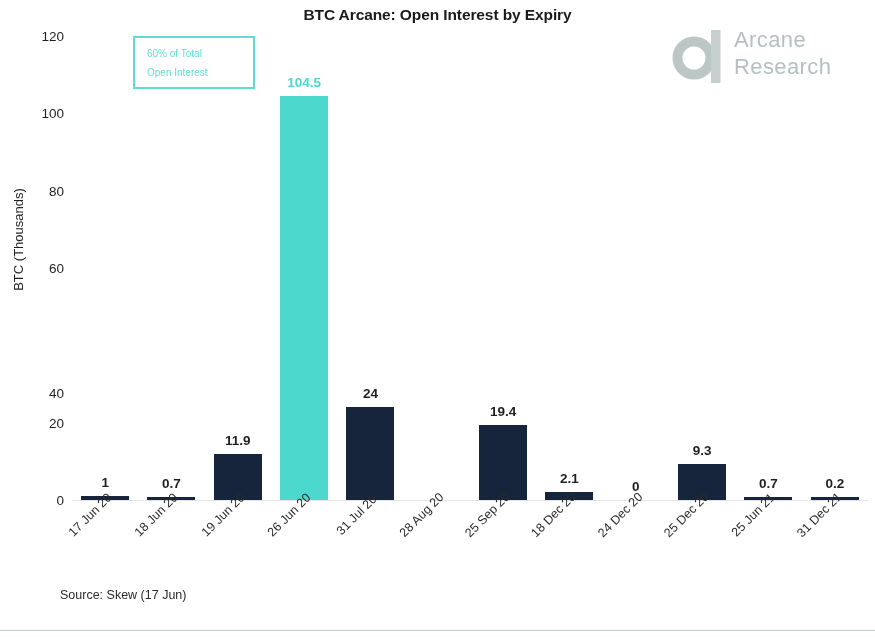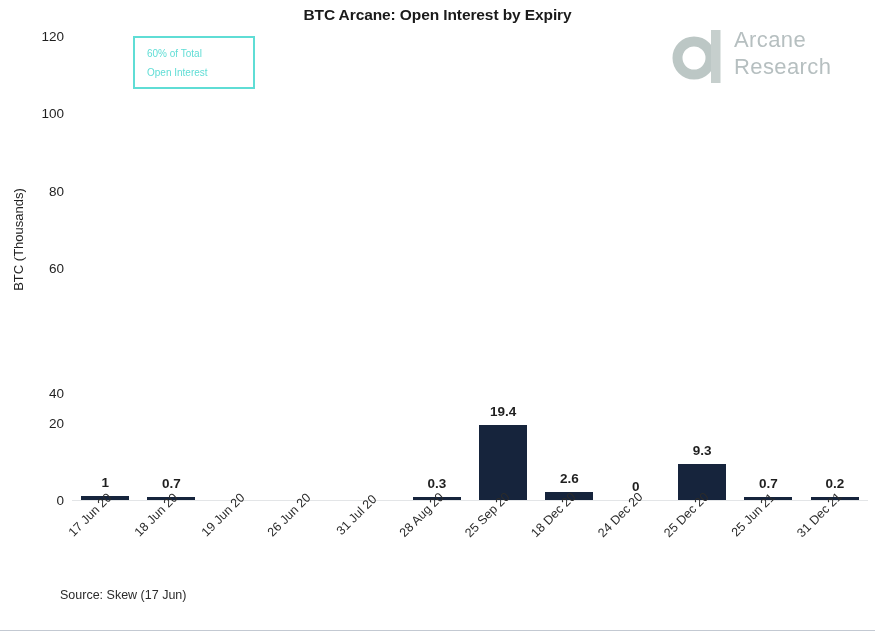--- a/index.html
+++ b/index.html
@@ -217,31 +217,39 @@
 
 <div id="plot">
     <div class="bar-slot" style="left: 0px; width: 66.3333px;">
       <div class="bar" style="height: 3.86667px;"></div>
       <div class="bar-label" style="bottom: 9.86667px;">1</div>
     </div>
     <div class="bar-slot" style="left: 66.3333px; width: 66.3333px;">
       <div class="bar" style="height: 3.5px;"></div>
       <div class="bar-label" style="bottom: 9.5px;">0.7</div>
     </div>
-    <div class="bar-slot" style="left: 331.667px; width: 66.3333px;">
-      <div class="bar" style="height: 3.5px;"></div>
-      <div class="bar-label" style="bottom: 9.5px;">0.3</div>
+    <div class="bar-slot" style="left: 132.667px; width: 66.3333px;">
+      <div class="bar" style="height: 46.0133px;"></div>
+      <div class="bar-label" style="bottom: 52.0133px;">11.9</div>
+    </div>
+    <div class="bar-slot" style="left: 199px; width: 66.3333px;">
+      <div class="bar highlight" style="height: 404.067px;"></div>
+      <div class="bar-label highlight" style="bottom: 410.067px;">104.5</div>
+    </div>
+    <div class="bar-slot" style="left: 265.333px; width: 66.3333px;">
+      <div class="bar" style="height: 92.8px;"></div>
+      <div class="bar-label" style="bottom: 98.8px;">24</div>
     </div>
     <div class="bar-slot" style="left: 398px; width: 66.3333px;">
       <div class="bar" style="height: 75.0133px;"></div>
       <div class="bar-label" style="bottom: 81.0133px;">19.4</div>
     </div>
     <div class="bar-slot" style="left: 464.333px; width: 66.3333px;">
       <div class="bar" style="height: 8.12px;"></div>
-      <div class="bar-label" style="bottom: 14.12px;">2.6</div>
+      <div class="bar-label" style="bottom: 14.12px;">2.1</div>
     </div>
     <div class="bar-slot" style="left: 530.667px; width: 66.3333px;">
       <div class="bar" style="height: 0px;"></div>
       <div class="bar-label" style="bottom: 6px;">0</div>
     </div>
     <div class="bar-slot" style="left: 597px; width: 66.3333px;">
       <div class="bar" style="height: 35.96px;"></div>
       <div class="bar-label" style="bottom: 41.96px;">9.3</div>
     </div>
     <div class="bar-slot" style="left: 663.333px; width: 66.3333px;">

